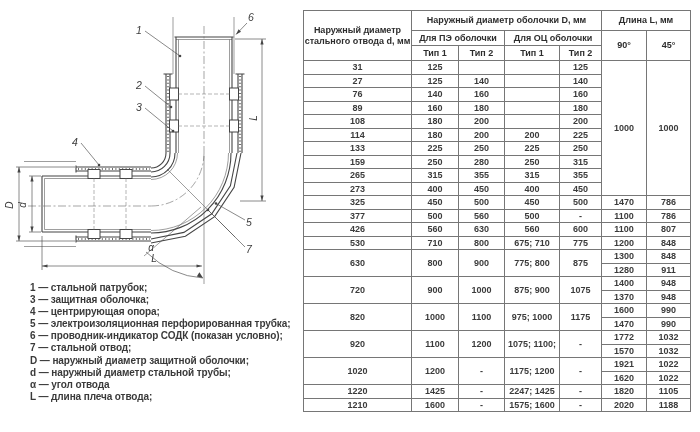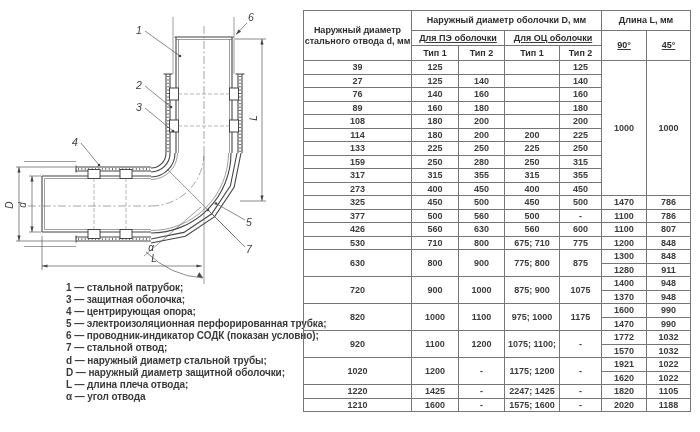--- a/index.html
+++ b/index.html
@@ -5,30 +5,30 @@
   html,body{margin:0;padding:0;background:#e8e8e8;}
   .stage{position:relative;width:700px;height:432px;background:#ffffff;
          font-family:"Liberation Sans",sans-serif;overflow:hidden;}
   
   .drawing{position:absolute;left:4px;top:4px;}
   .drawing text{font-family:"Liberation Sans",sans-serif;font-style:italic;fill:#3c3c3c;}
   .callout{font-size:10.5px;}
   .dimlbl{font-size:10px;}
   
   .legend{position:absolute;left:30px;top:282px;font-size:10px;line-height:12.1px;
-          color:#3a3a3a;letter-spacing:-0.1px;font-weight:600;margin-left:36px;}
+          color:#3a3a3a;letter-spacing:-0.1px;font-weight:600;}
   
   .table-wrap{position:absolute;left:303px;top:10px;}
   table.spec{border-collapse:collapse;table-layout:fixed;width:387px;font-size:9px;
              color:#3b3b3b;border:1.5px solid #4c4c4c;}
   table.spec th,table.spec td{border:1px solid #767676;text-align:center;
              vertical-align:middle;padding:0;line-height:10px;}
   table.spec thead th{font-weight:700;color:#2d2d2d;line-height:1.12;}
   table.spec thead tr:nth-child(1){height:20px;}
-  table.spec thead tr:nth-child(2){height:15px;text-decoration:underline;}
+  table.spec thead tr:nth-child(2){height:15px;}
   table.spec thead tr:nth-child(3){height:15px;}
   table.spec tbody tr{height:13.5px;}
   table.spec tbody td{font-weight:600;}
 </style>
 </head>
 <body>
 
 <div class="stage">
 
   <svg class="drawing" width="298" height="280" viewBox="0 0 298 280">
@@ -155,24 +155,24 @@
     </g>
   </svg>
 
   <div class="legend">
       <div class="legend-line">1 — стальной патрубок;</div>
       <div class="legend-line">3 — защитная оболочка;</div>
       <div class="legend-line">4 — центрирующая опора;</div>
       <div class="legend-line">5 — электроизоляционная перфорированная трубка;</div>
       <div class="legend-line">6 — проводник-индикатор СОДК (показан условно);</div>
       <div class="legend-line">7 — стальной отвод;</div>
+      <div class="legend-line">D — наружный диаметр защитной оболочки;</div>
       <div class="legend-line">d — наружный диаметр стальной трубы;</div>
-      <div class="legend-line">D — наружный диаметр защитной оболочки;</div>
+      <div class="legend-line">α — угол отвода</div>
       <div class="legend-line">L — длина плеча отвода;</div>
-      <div class="legend-line">α — угол отвода</div>
     </div>
 
   <div class="table-wrap">
     <table class="spec">
       <colgroup>
         <col style="width:108px">
           <col style="width:47px">
           <col style="width:46px">
         <col style="width:55px">
           <col style="width:42px">
@@ -193,21 +193,21 @@
         </tr>
         <tr>
           <th>Тип 1</th>
           <th>Тип 2</th>
           <th>Тип 1</th>
           <th>Тип 2</th>
         </tr>
       </thead>
       <tbody>
           <tr>
-            <td>39</td>
+            <td>31</td>
             <td>125</td>
             <td></td>
             <td></td>
             <td>125</td>
             <td rowspan="10">1000</td>
             <td rowspan="10">1000</td>
           </tr>
           <tr>
             <td>27</td>
             <td>125</td>
@@ -251,21 +251,21 @@
             <td>250</td>
           </tr>
           <tr>
             <td>159</td>
             <td>250</td>
             <td>280</td>
             <td>250</td>
             <td>315</td>
           </tr>
           <tr>
-            <td>317</td>
+            <td>265</td>
             <td>315</td>
             <td>355</td>
             <td>315</td>
             <td>355</td>
           </tr>
           <tr>
             <td>273</td>
             <td>400</td>
             <td>450</td>
             <td>400</td>

